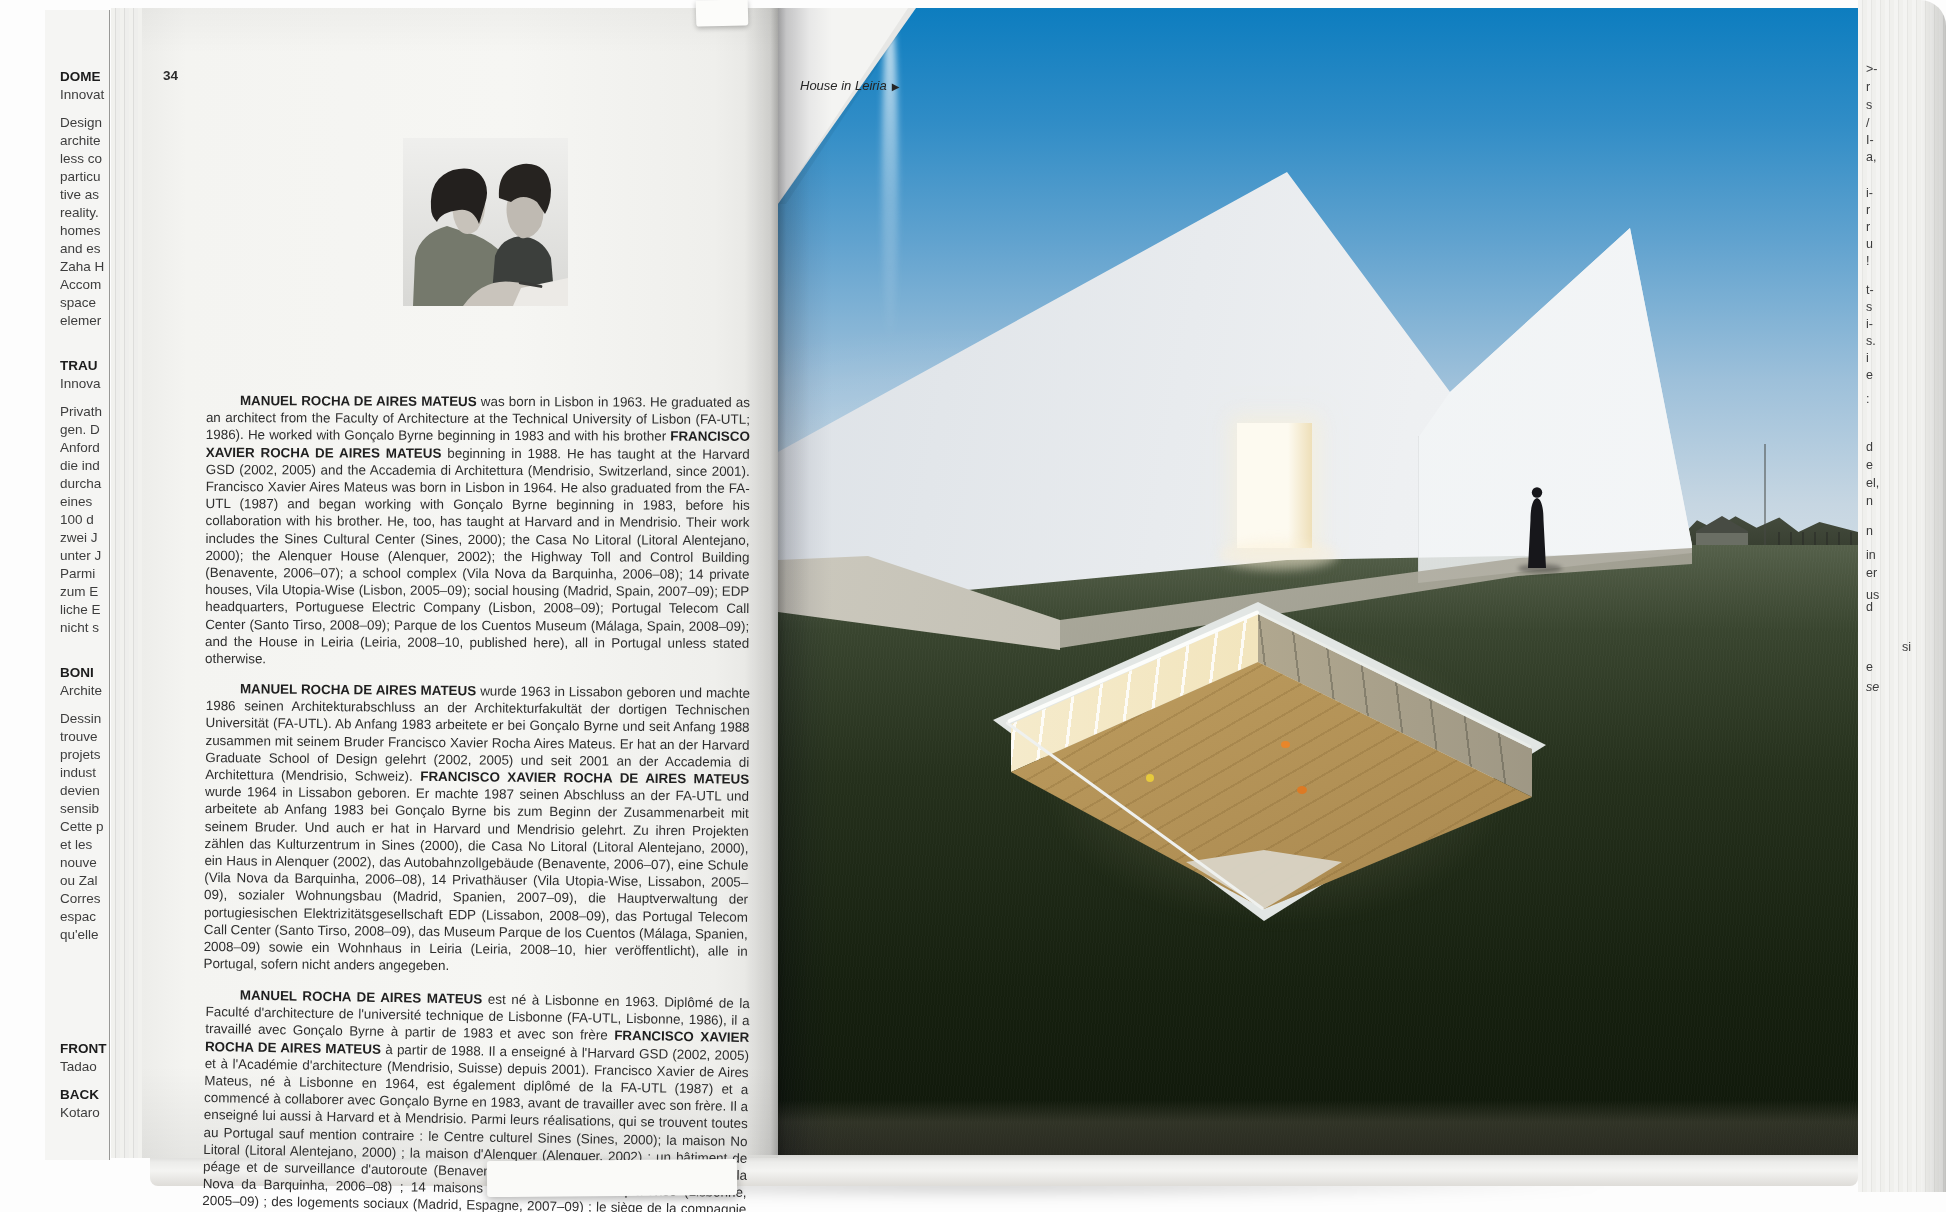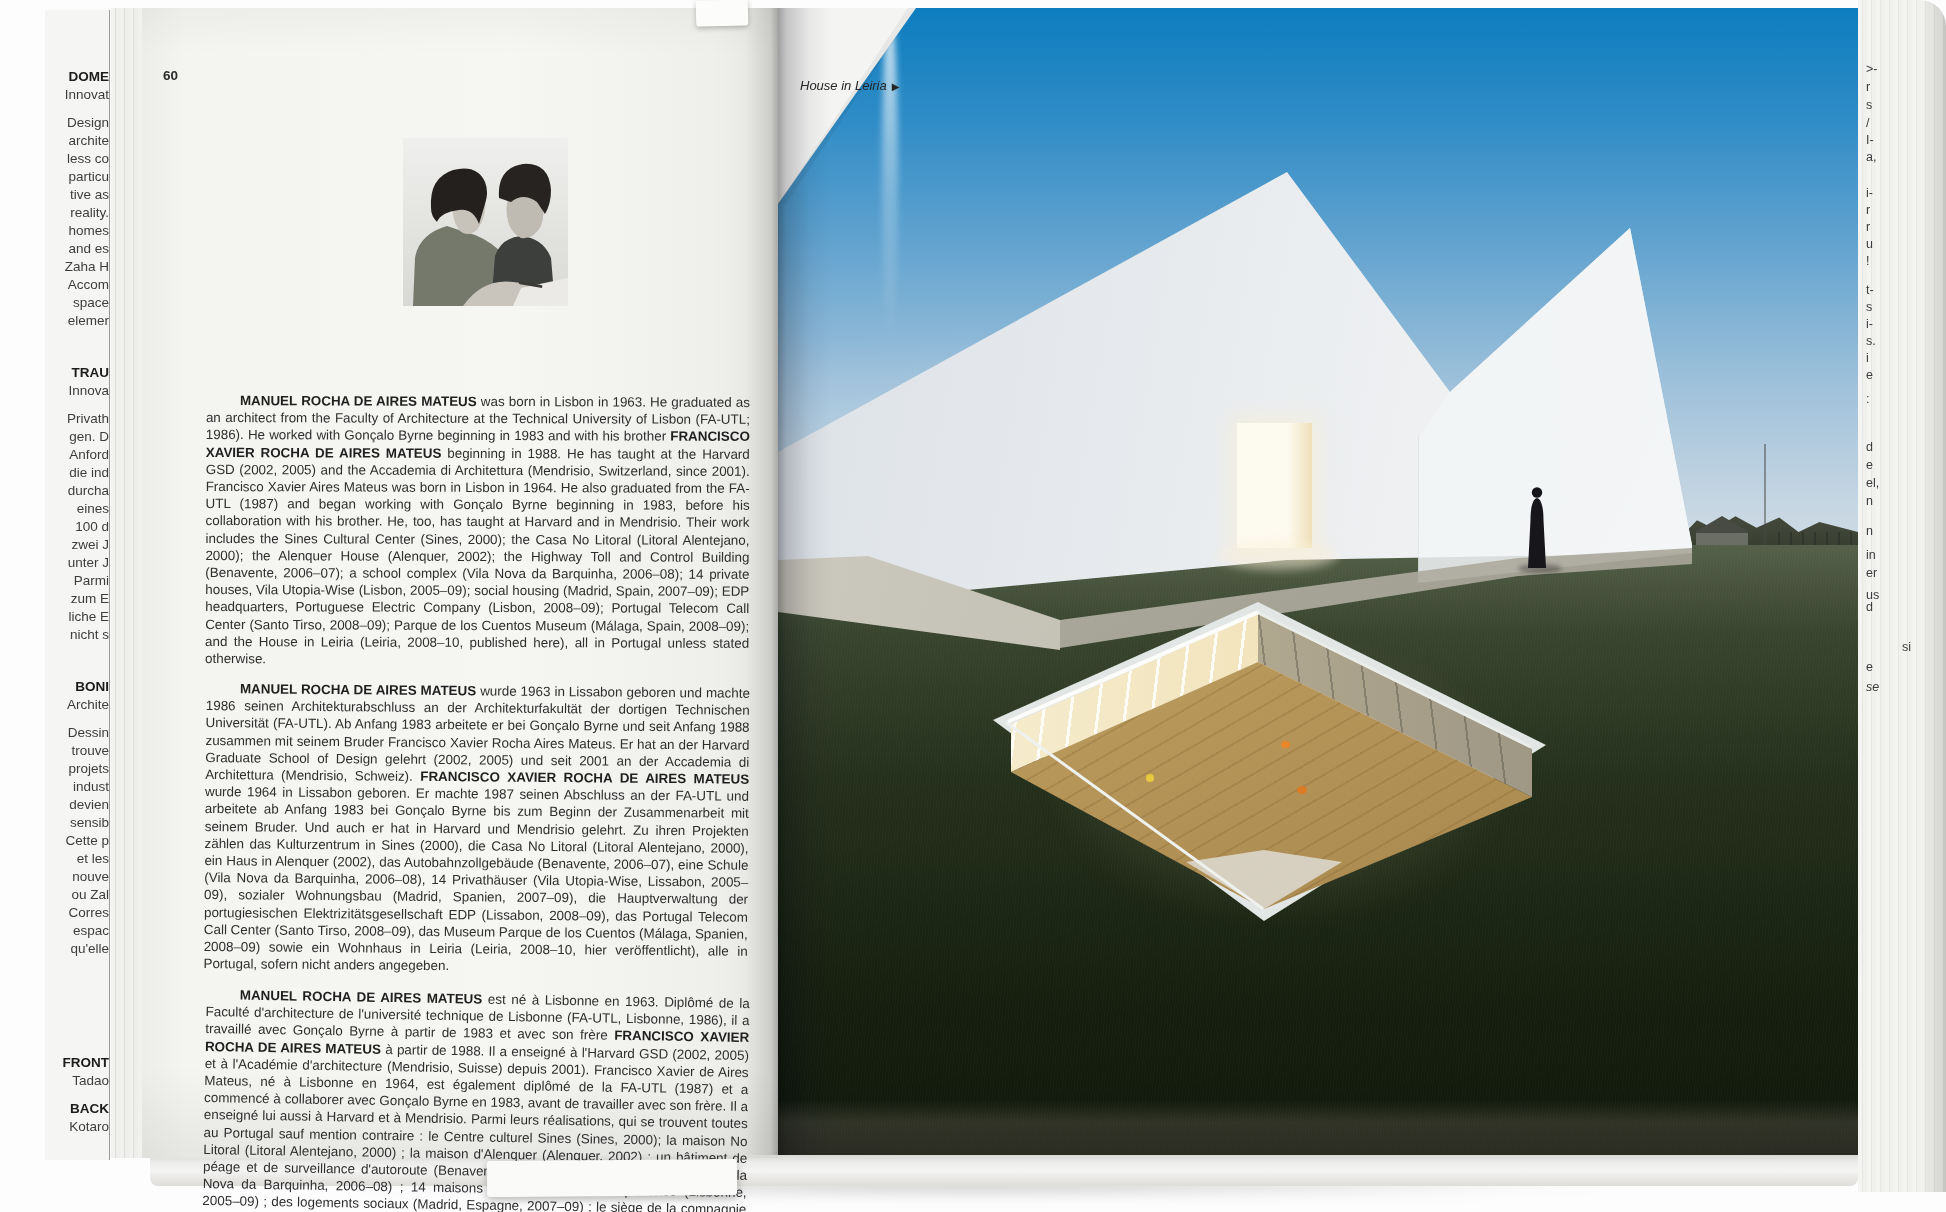--- a/index.html
+++ b/index.html
@@ -15,24 +15,24 @@
     box-shadow:0 2px 5px rgba(0,0,0,0.25);border-radius:0 0 3px 3px;z-index:6;transform:rotate(-1.5deg);}
   .slip-bottom{position:absolute;left:487px;top:1160px;width:250px;height:36px;background:#fafaf8;
     box-shadow:0 3px 8px rgba(0,0,0,0.28);border-radius:3px;z-index:6;transform:rotate(-0.5deg);}
   .bottom-edges{position:absolute;left:150px;top:1152px;width:1708px;height:34px;z-index:3;
     background:linear-gradient(180deg,#cfcfcc 0%,#ececea 30%,#f4f4f2 55%,#dedcd8 100%);
     border-radius:0 0 8px 8px;}
 
   
   .flap{position:absolute;left:45px;top:10px;width:65px;height:1150px;background:#f5f5f3;
     overflow:hidden;padding:58px 0 0 15px;border-right:1px solid rgba(0,0,0,0.38);z-index:2;}
-  .flap-line{font-size:13.5px;line-height:18px;color:#3d3d3d;white-space:nowrap;text-align:right;}
+  .flap-line{font-size:13.5px;line-height:18px;color:#3d3d3d;white-space:nowrap;}
   .flap-line.fb{font-weight:700;color:#1c1c1c;}
   .flap-line.g1{margin-top:10px;}
-  .flap-line.g2{margin-top:34px;}
+  .flap-line.g2{margin-top:27px;}
   .flap-line.g3{margin-top:96px;}
 
   .left-edges{position:absolute;left:111px;top:8px;width:31px;height:1150px;z-index:2;
     background:repeating-linear-gradient(90deg,#f1f1ee 0 4px,#dddddb 4px 5px,#eeeeec 5px 9px);}
 
   
   .left-page{position:absolute;left:142px;top:8px;width:636px;height:1150px;z-index:3;
     background:
       linear-gradient(180deg,rgba(0,0,0,0.03),transparent 4%,transparent 92%,rgba(0,0,0,0.06)),
       linear-gradient(90deg,#ededea 0%,#f4f4f1 7%,#f6f6f3 58%,#efefec 90%,#e3e3e0 100%);}
@@ -210,21 +210,21 @@
       <div class="flap-line">qu'elle</div>
       <div class="flap-line fb g3">FRONT</div>
       <div class="flap-line">Tadao</div>
       <div class="flap-line fb g1">BACK</div>
       <div class="flap-line">Kotaro</div>
     </div>
 
   <div class="left-edges"></div>
 
   <div class="left-page">
-    <div class="page-number">60</div>
+    <div class="page-number">34</div>
     <div class="portrait">
       <svg viewBox="0 0 165 168">
         <defs>
           <linearGradient id="pg" x1="0" y1="0" x2="0" y2="1">
             <stop offset="0" stop-color="#efefed"></stop>
               <stop offset="1" stop-color="#d8d8d5"></stop>
           </linearGradient>
         </defs>
         <rect width="165" height="168" fill="url(#pg)"></rect>
         <path d="M10,168 L12,120 Q16,96 44,88 L62,94 Q80,98 96,112 L104,168 Z" fill="#75796c"></path>

